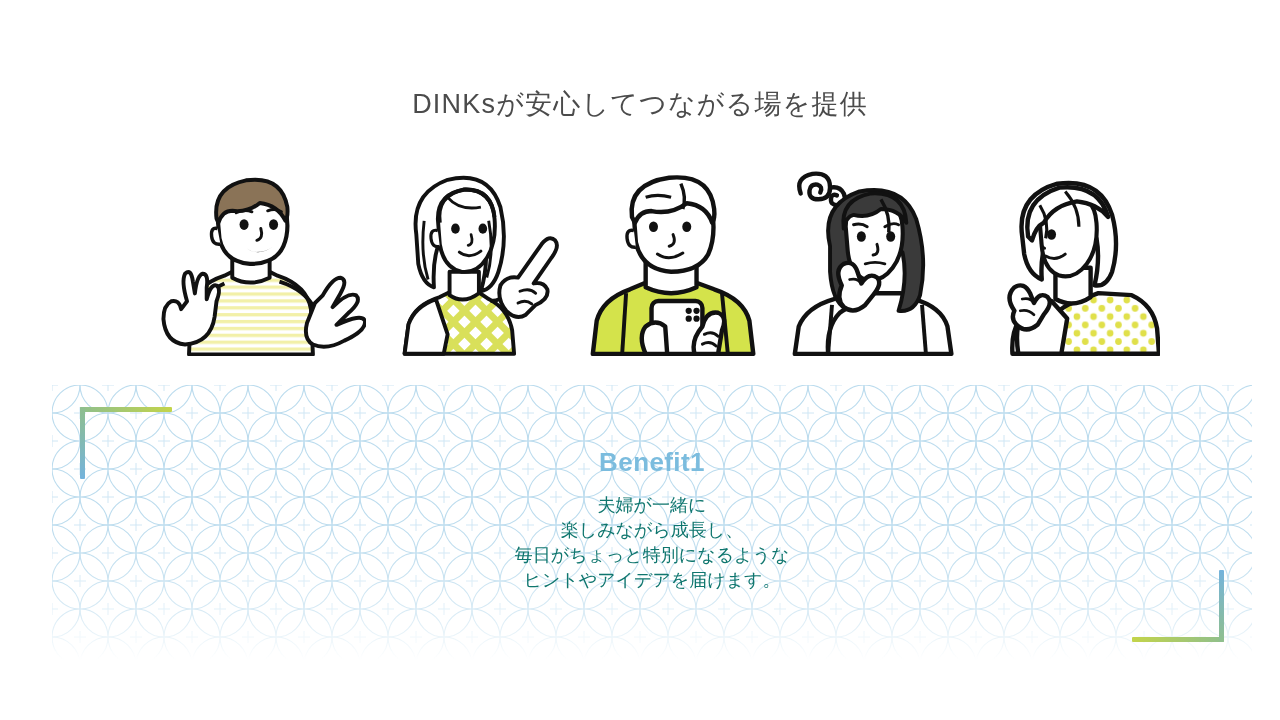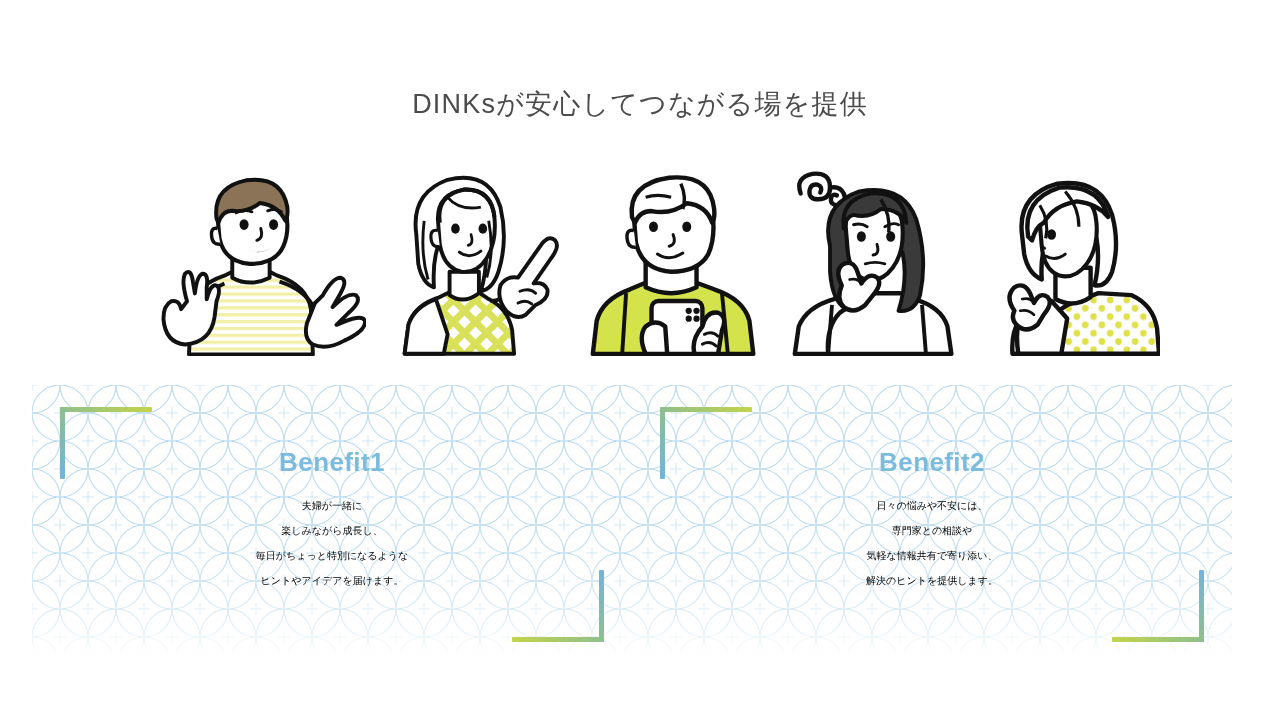--- a/index.html
+++ b/index.html
@@ -26,21 +26,21 @@
   .illus-strip {
     position:absolute; left:130px; top:160px;
     width:1030px; height:196px;
     display:flex; align-items:flex-end; justify-content:space-between;
   }
   .person { position:relative; height:196px; flex:0 0 auto; }
   .person svg { display:block; height:196px; width:auto; }
 
   
   .benefits-panel {
-    position:absolute; left:32px; top:385px;
+    position:absolute; left:52px; top:385px;
     width:1200px; height:275px;
     overflow:hidden;
   }
   .pattern-layer {
     position:absolute; inset:0;
     background-repeat:repeat;
     -webkit-mask-image:linear-gradient(to bottom, rgba(0,0,0,1) 0%, rgba(0,0,0,1) 48%, rgba(0,0,0,.85) 66%, rgba(0,0,0,.55) 84%, rgba(0,0,0,0) 100%);
     mask-image:linear-gradient(to bottom, rgba(0,0,0,1) 0%, rgba(0,0,0,1) 48%, rgba(0,0,0,.85) 66%, rgba(0,0,0,.55) 84%, rgba(0,0,0,0) 100%);
   }
 
@@ -68,22 +68,22 @@
   .benefit-title {
     position:absolute; top:62px; left:0; width:100%;
     text-align:center;
     font-size:26px; font-weight:700;
     letter-spacing:.4px;
     color:#7bbcde;
   }
   .benefit-body {
     position:absolute; top:108px; left:0; width:100%;
     text-align:center;
-    font-size:10px; line-height:25px;
-    color:#000000;
+    font-size:18px; line-height:25px;
+    color:#0f766e;
     white-space:pre-line;
   }
   .benefit-body.b3 { top:134px; }
 </style>
 </head>
 <body>
 
 <div id="stage">
 
   <div class="page-title">DINKsが安心してつながる場を提供</div>
@@ -314,29 +314,18 @@
         <div class="bracket br-v tl-v"></div>
         <div class="bracket br-h brr-h"></div>
         <div class="bracket br-v brr-v"></div>
         <div class="benefit-title">Benefit1</div>
         <div class="benefit-body">夫婦が一緒に
 楽しみながら成長し、
 毎日がちょっと特別になるような
 ヒントやアイデアを届けます。</div>
       </div>
 
-      <div class="col">
-        <div class="bracket br-h tl-h"></div>
-        <div class="bracket br-v tl-v"></div>
-        <div class="bracket br-h brr-h"></div>
-        <div class="bracket br-v brr-v"></div>
-        <div class="benefit-title">Benefit2</div>
-        <div class="benefit-body">日々の悩みや不安には、
-専門家との相談や
-気軽な情報共有で寄り添い、
-解決のヒントを提供します。</div>
-      </div>
 
 
     </div>
   </div>
 
 </div>
 
 </body></html>

